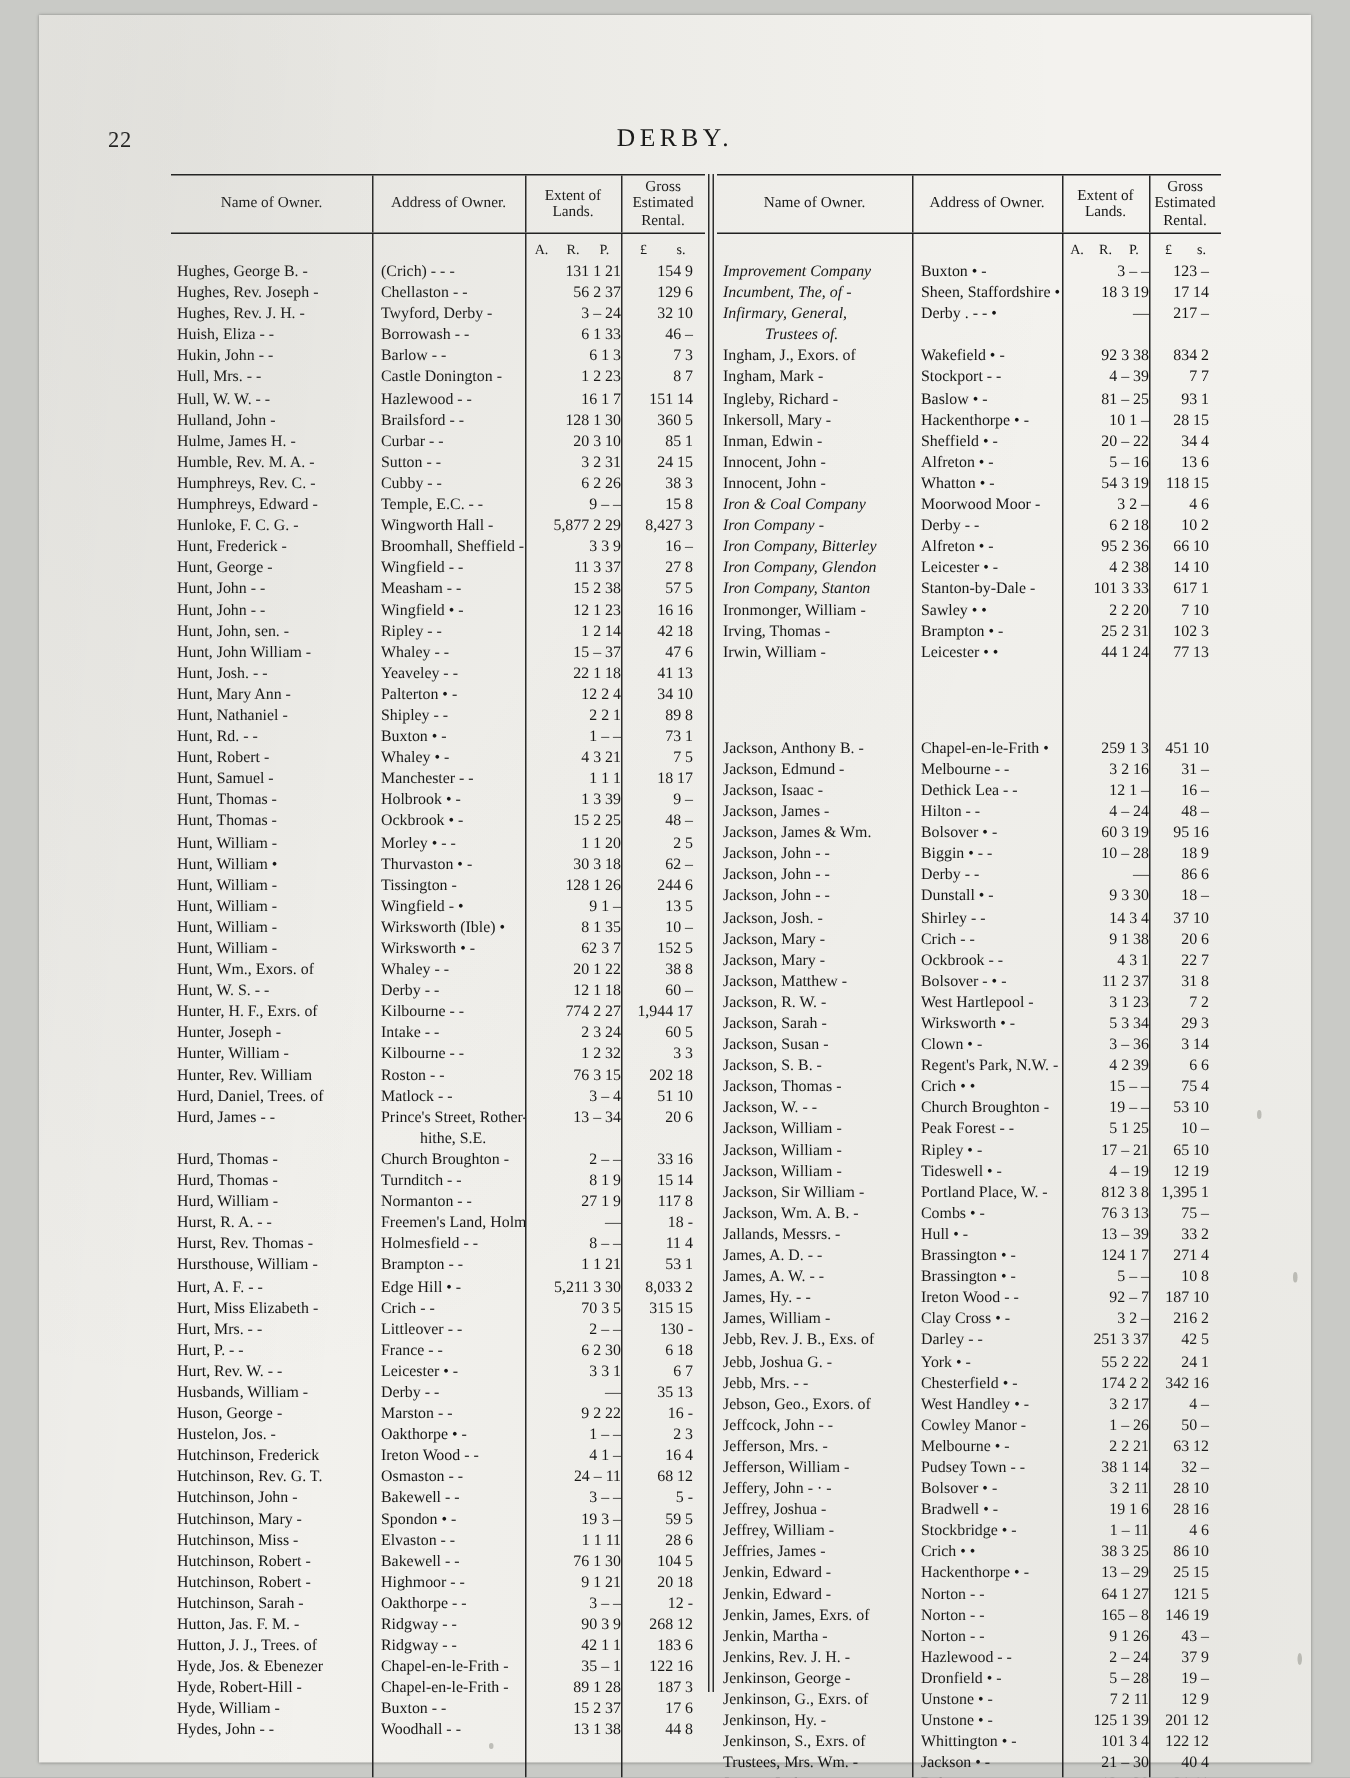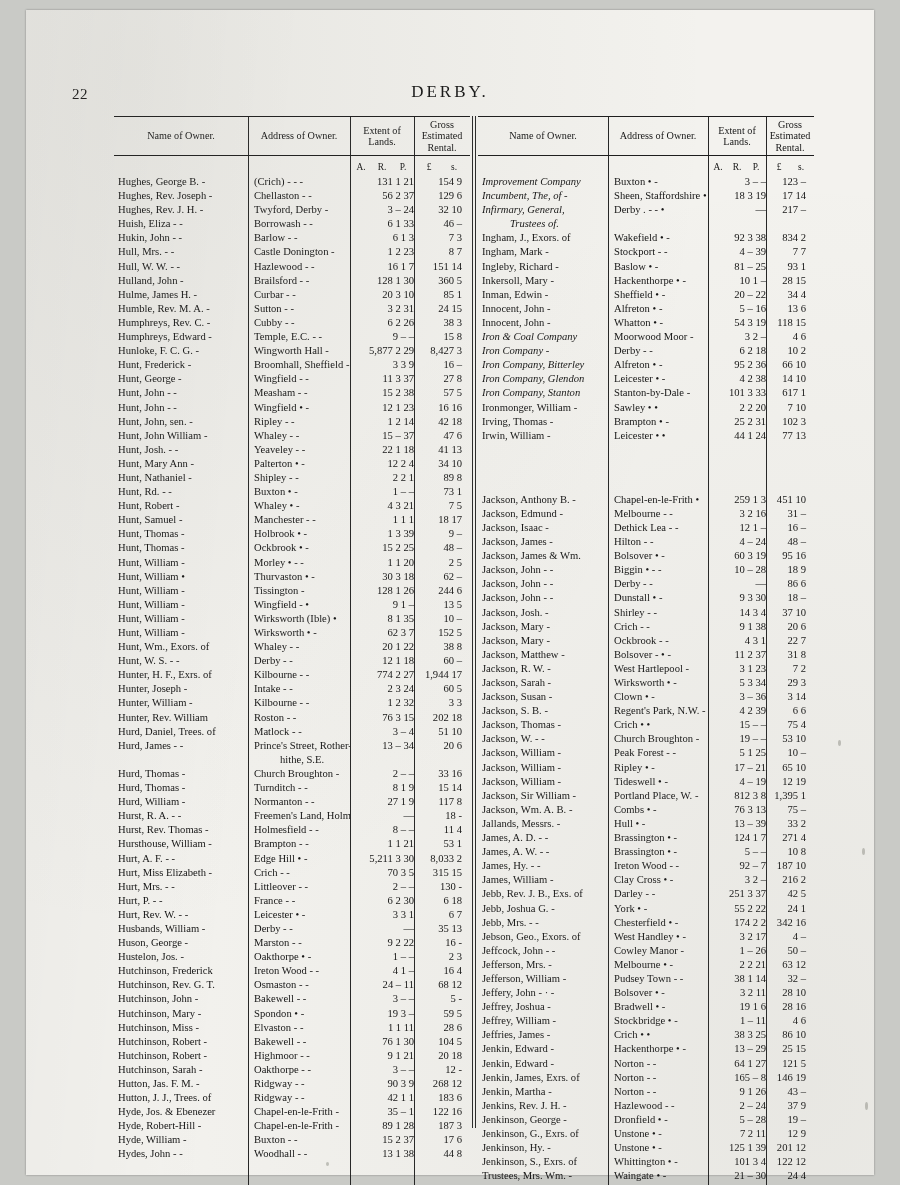--- a/index.html
+++ b/index.html
@@ -1065,23 +1065,23 @@
               <div class="c-rent" style="left: 288px; width: 48px;">201  12</div>
             </div>
             <div class="row">
               <div class="c-name" style="left: 0px; width: 130px;">Jenkinson, S., Exrs. of</div>
               <div class="c-addr" style="left: 130px; width: 100px;">Whittington       •       -</div>
               <div class="c-land" style="left: 230px; width: 58px;">101  3   4</div>
               <div class="c-rent" style="left: 288px; width: 48px;">122  12</div>
             </div>
             <div class="row">
               <div class="c-name" style="left: 0px; width: 130px;">Trustees, Mrs. Wm. -</div>
-              <div class="c-addr" style="left: 130px; width: 100px;">Waingate        •        -</div>
+              <div class="c-addr" style="left: 130px; width: 100px;">Jackson        •        -</div>
               <div class="c-land" style="left: 230px; width: 58px;">21  –  30</div>
-              <div class="c-rent" style="left: 288px; width: 48px;">24   4</div>
+              <div class="c-rent" style="left: 288px; width: 48px;">40   4</div>
             </div>
             <div class="row">
               <div class="c-name" style="left: 0px; width: 130px;">Jenney, Josh.   -      -</div>
               <div class="c-addr" style="left: 130px; width: 100px;">Belper        -        -</div>
               <div class="c-land" style="left: 230px; width: 58px;">12  –  39</div>
               <div class="c-rent" style="left: 288px; width: 48px;">21  11</div>
             </div>
           </div>
       </div>
 

